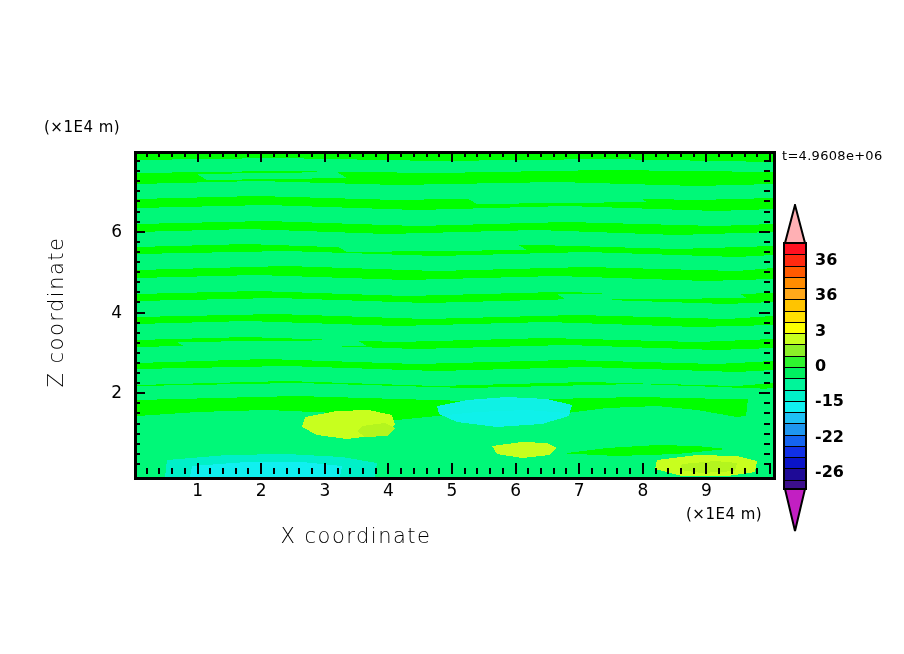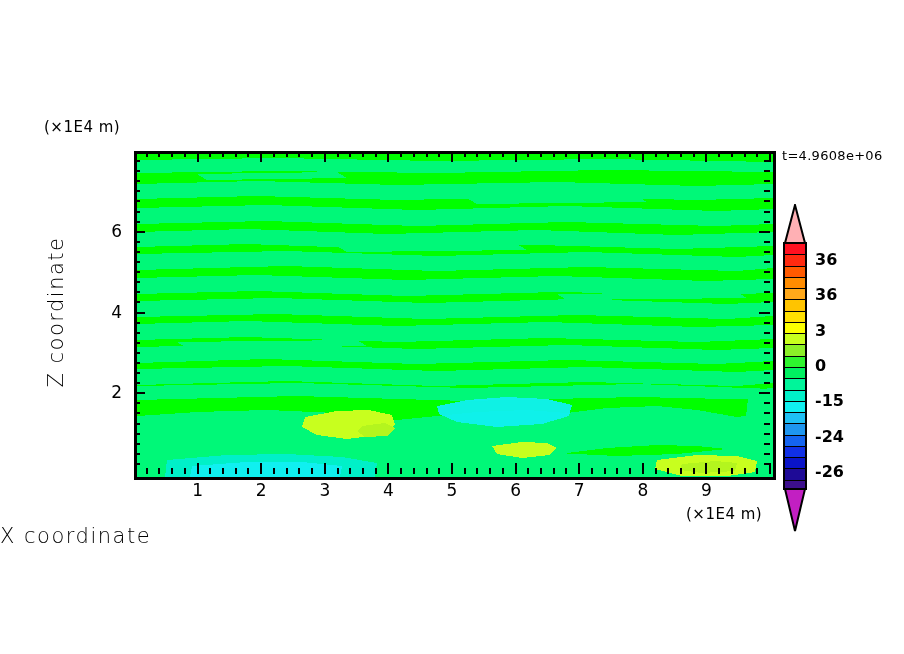--- a/index.html
+++ b/index.html
@@ -13,21 +13,21 @@
   .txt{position:absolute;white-space:nowrap;color:#000;}
 
   #title{
     left:0;top:86px;width:904px;text-align:center;
     font-size:23px;letter-spacing:1.5px;font-weight:300;
   }
   #unit-top{left:44px;top:118px;font-size:15px;letter-spacing:.5px;}
   #unit-bottom{left:686px;top:505px;font-size:15px;letter-spacing:.5px;}
   #time-label{left:782px;top:148px;font-size:13px;letter-spacing:.3px;}
   #xtitle{
-    left:0;top:524px;width:712px;
+    left:0;top:524px;width:712px;text-align:center;
     font-size:21px;letter-spacing:1.5px;font-weight:300;
   }
   #ytitle{
     left:-44px;top:300px;width:200px;text-align:center;
     font-size:21px;letter-spacing:1.5px;font-weight:300;
     transform:rotate(-90deg);transform-origin:50% 50%;
   }
 
   
   #plot{
@@ -332,18 +332,18 @@
       </div>
     <svg id="cbar-bot" width="24" height="44" viewBox="0 0 24 44" style="position:absolute;left:0;top:284px;">
       <polygon points="2,1 22,1 12,43" fill="#c21fc2" stroke="#000" stroke-width="2"></polygon>
     </svg>
     <div id="cbar-labels">
         <div class="cbar-lab" style="top: 45.7143px;">36</div>
         <div class="cbar-lab" style="top: 81.1429px;">36</div>
         <div class="cbar-lab" style="top: 116.571px;">3</div>
         <div class="cbar-lab" style="top: 152px;">0</div>
         <div class="cbar-lab" style="top: 187.429px;">-15</div>
-        <div class="cbar-lab" style="top: 222.857px;">-24</div>
+        <div class="cbar-lab" style="top: 222.857px;">-22</div>
         <div class="cbar-lab" style="top: 258.286px;">-26</div>
       </div>
   </div>
 
 </div>
 
 </body></html>

